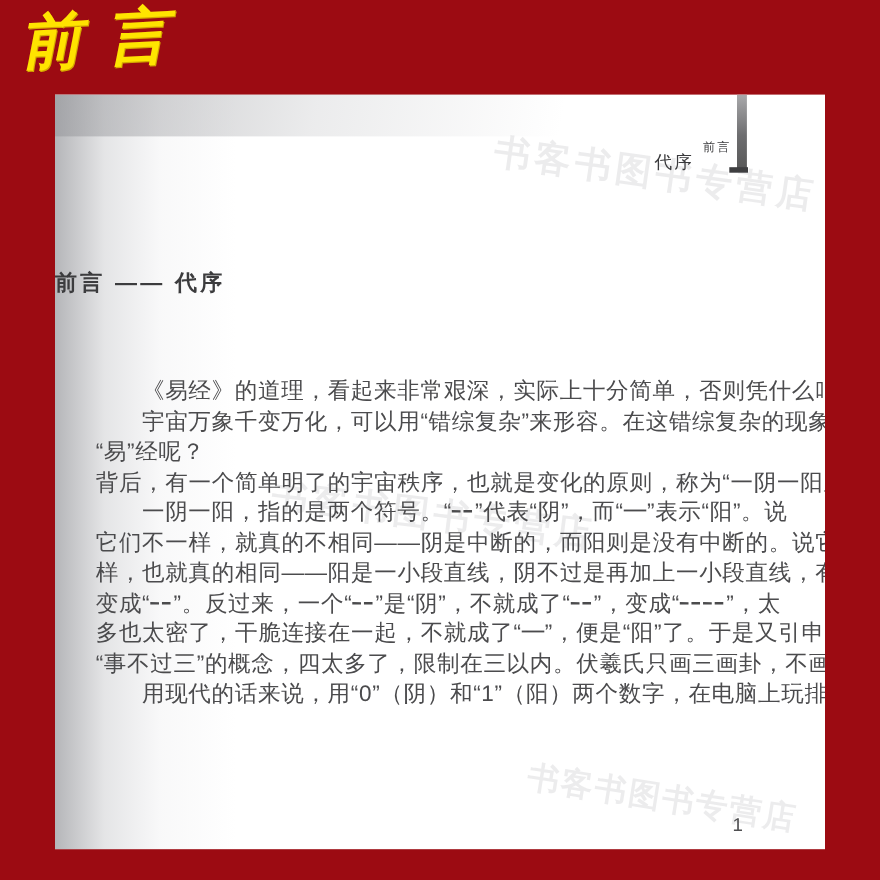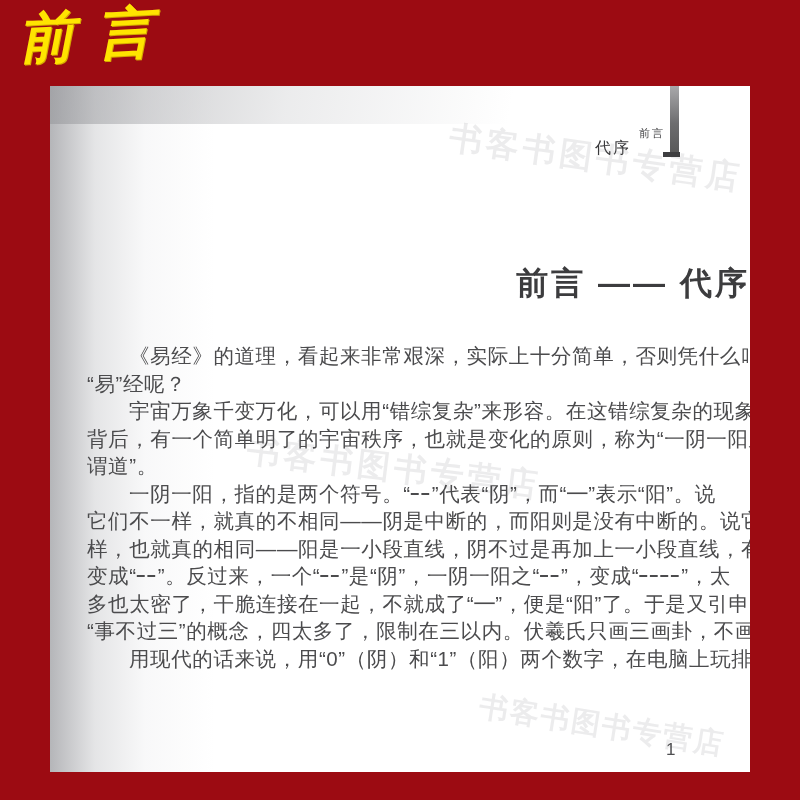--- a/index.html
+++ b/index.html
@@ -95,24 +95,24 @@
     text-align: left;
     font-size: 16px;
     letter-spacing: 2px;
     color: #3a3a3c;
     white-space: nowrap;
   }
   
   .page-title {
     position: absolute;
     left: 0;
-    top: 176px;
+    top: 158px;
     width: 100%;
-    text-align: right;
-    font-size: 32px;
+    text-align: left;
+    font-size: 20px;
     font-weight: 600;
     letter-spacing: 3px;
     color: #3c3c3e;
     white-space: nowrap;
   }
   
   .body-text {
     position: absolute;
     left: 37px;
     top: 256px;
@@ -162,28 +162,27 @@
 
     <div class="tab-bar"></div>
     <div class="tab-tick"></div>
     <div class="tab-label-small">前言</div>
     <div class="tab-label-large">代序</div>
 
     <div class="page-title">前言 —— 代序</div>
 
     <div class="body-text">
         <div class="line first">《易经》的道理，看起来非常艰深，实际上十分简单，否则凭什么叫做</div>
+        <div class="line first">宇宙万象千变万化，可以用“错综复杂”来形容。在这错综复杂的现象</div>
         <div class="line">“易”经呢？</div>
-        <div class="line first">宇宙万象千变万化，可以用“错综复杂”来形容。在这错综复杂的现象</div>
         <div class="line">背后，有一个简单明了的宇宙秩序，也就是变化的原则，称为“一阴一阳之</div>
-        <div class="line">谓道”。</div>
         <div class="line first">一阴一阳，指的是两个符号。“╍”代表“阴”，而“━”表示“阳”。说</div>
         <div class="line">它们不一样，就真的不相同——阴是中断的，而阳则是没有中断的。说它们一</div>
         <div class="line">样，也就真的相同——阳是一小段直线，阴不过是再加上一小段直线，有什么不</div>
-        <div class="line">变成“╍”。反过来，一个“╍”是“阴”，一阴一阳之“╍”，变成“╍╍”，太</div>
+        <div class="line">变成“╍”。反过来，一个“╍”是“阴”，不就成了“╍”，变成“╍╍”，太</div>
         <div class="line">多也太密了，干脆连接在一起，不就成了“━”，便是“阳”了。于是又引申出</div>
         <div class="line">“事不过三”的概念，四太多了，限制在三以内。伏羲氏只画三画卦，不画四画</div>
         <div class="line first">用现代的话来说，用“0”（阴）和“1”（阳）两个数字，在电脑上玩排列</div>
       </div>
 
     <div class="page-number">1</div>
 
   </div>
 
 </div>

